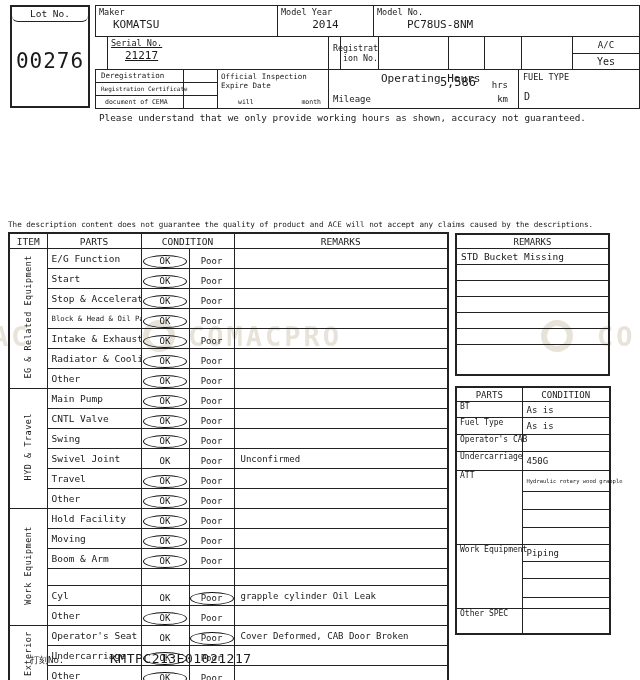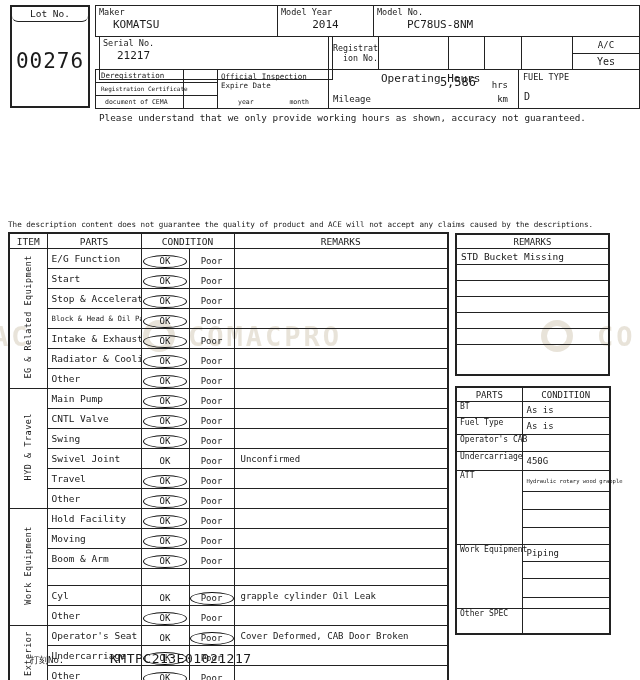--- a/index.html
+++ b/index.html
@@ -14,39 +14,39 @@
   .lot-box{left:10px;top:5px;width:80px;height:103px;border:2px solid #222;}
   .lot-header{height:14px;border-bottom:1px solid #222;text-align:center;font-size:9.5px;line-height:14px;border-radius:6px;}
   .lot-value{text-align:center;font-size:21px;margin-top:27px;letter-spacing:1px;}
 
   
   .hdr{left:95px;top:5px;width:545px;height:104px;}
 
   .c-maker{left:0;top:0;width:183px;height:32px;}
   .c-myear{left:182px;top:0;width:97px;height:32px;}
   .c-mno{left:278px;top:0;width:267px;height:32px;}
-  .c-serial{left:4px;top:31px;width:234px;height:44px;}
+  .c-serial{left:12px;top:31px;width:234px;height:34px;text-decoration:underline;}
   .c-regno{left:233px;top:31px;width:51px;height:34px;font-size:8.3px;text-align:right;
            word-break:break-all;line-height:10px;padding-top:6px;}
   .c-e1{left:283px;top:31px;width:71px;height:34px;}
   .c-e2{left:353px;top:31px;width:37px;height:34px;}
   .c-e3{left:389px;top:31px;width:38px;height:34px;}
   .c-e4{left:426px;top:31px;width:52px;height:34px;}
   .c-ac-top{left:477px;top:31px;width:68px;height:18px;text-align:center;font-size:9px;line-height:16px;}
   .c-ac-bot{left:477px;top:48px;width:68px;height:17px;text-align:center;font-size:10px;line-height:15px;}
   .c-d1{left:0;top:64px;width:89px;height:14px;font-size:7.5px;line-height:12px;padding-left:5px;white-space:nowrap;}
   .c-d1b{left:88px;top:64px;width:35px;height:14px;}
   .c-d2{left:0;top:77px;width:89px;height:14px;font-size:6px;line-height:12px;padding-left:5px;white-space:nowrap;}
   .c-d2b{left:88px;top:77px;width:35px;height:14px;}
   .c-d3{left:0;top:90px;width:89px;height:14px;font-size:6.5px;line-height:12px;padding-left:9px;white-space:nowrap;}
   .c-d3b{left:88px;top:90px;width:35px;height:14px;}
   .c-official{left:122px;top:64px;width:112px;height:40px;font-size:7.5px;line-height:9px;padding:2px 0 0 3px;}
   .c-official .ym{position:absolute;bottom:1px;left:0;right:3px;font-size:6.5px;}
   .c-official .ym .y{position:absolute;left:20px;bottom:0;}
-  .c-official .ym .m{position:absolute;right:16px;bottom:0;margin-left:28px;}
+  .c-official .ym .m{position:absolute;right:4px;bottom:0;margin-left:28px;}
   .c-oph{left:233px;top:64px;width:191px;height:40px;}
   .c-oph .oh-label{position:absolute;left:4px;top:2px;font-size:11px;margin-left:48px;}
   .c-oph .oh-value{position:absolute;right:42px;top:5px;font-size:12px;}
   .c-oph .oh-unit{position:absolute;right:10px;top:10px;font-size:9px;}
   .c-oph .mi-label{position:absolute;left:4px;bottom:4px;font-size:9px;}
   .c-oph .mi-unit{position:absolute;right:10px;bottom:4px;font-size:9px;}
   .c-fuel{left:423px;top:64px;width:122px;height:40px;}
   .c-fuel .f-label{position:absolute;left:4px;top:2px;font-size:8.5px;}
   .c-fuel .f-value{position:absolute;left:5px;top:21px;font-size:10px;}
 
@@ -145,21 +145,21 @@
     <div class="abs cell c-d1">Deregistration</div>
     <div class="abs cell c-d1b"></div>
     <div class="abs cell c-d2">Registration Certificate</div>
     <div class="abs cell c-d2b"></div>
     <div class="abs cell c-d3">document of CEMA</div>
     <div class="abs cell c-d3b"></div>
     <div class="abs cell c-official">
       <div>Official Inspection</div>
       <div>Expire Date</div>
       <div class="ym">
-        <span class="y">year</span>
+        <span class="y">will</span>
         <span class="m">month</span>
       </div>
     </div>
     <div class="abs cell c-oph">
       <span class="oh-label">Operating Hours</span>
       <span class="oh-value">5,586</span>
       <span class="oh-unit">hrs</span>
       <span class="mi-label">Mileage</span>
       <span class="mi-unit">km</span>
     </div>

